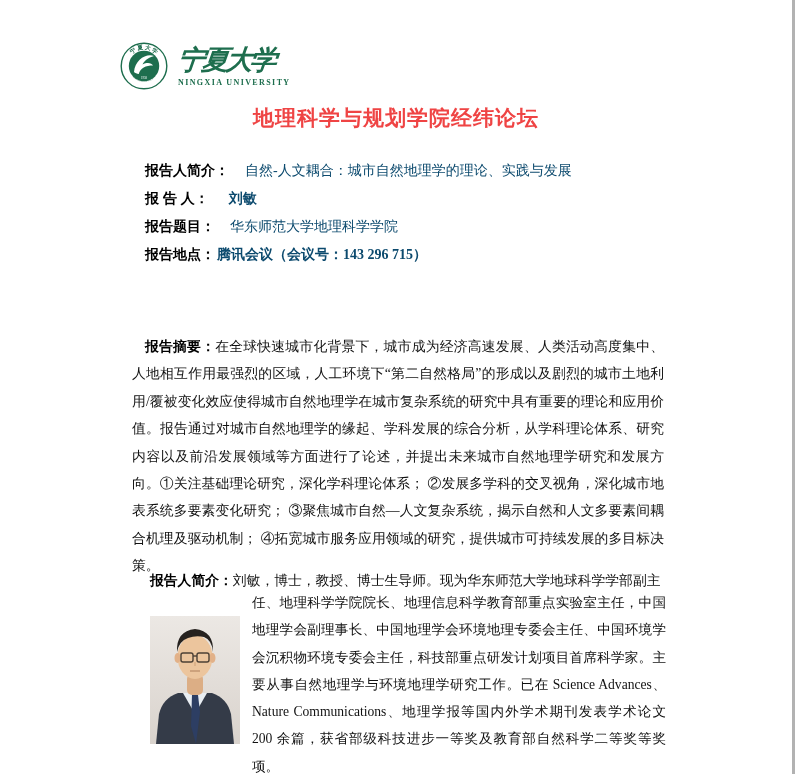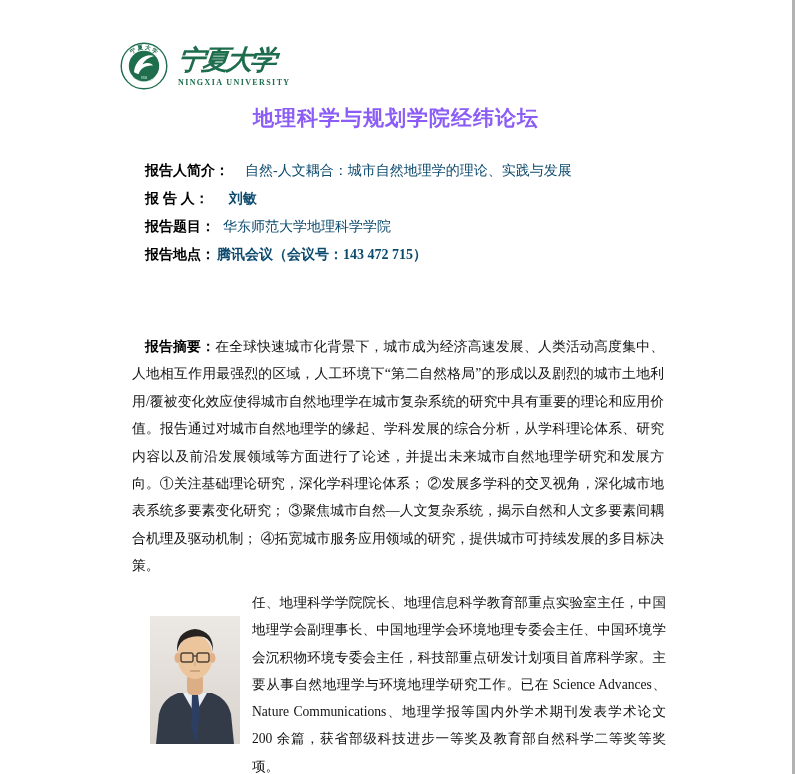--- a/index.html
+++ b/index.html
@@ -20,29 +20,29 @@
   }
   .logo-en {
     position:absolute; left:58px; top:36px;
     font-family:"Liberation Serif","DejaVu Serif",serif; font-weight:bold;
     font-size:8px; letter-spacing:1.4px; color:var(--green,#1e6e4e); white-space:nowrap;
   }
   
   .title {
     position:absolute; left:0; top:104px; width:100%; text-align:center;
     font-family:"Liberation Sans","DejaVu Sans",sans-serif;
-    font-weight:bold; font-size:21px; letter-spacing:1px; color:#8b5cf6;
+    font-weight:bold; font-size:21px; letter-spacing:1px; color:#ef4444;
   }
   
   .fields { position:absolute; left:145px; top:156px; width:540px; }
   .frow { height:28px; line-height:28px; white-space:nowrap; font-size:14px; }
   .flabel { font-family:"Liberation Sans","DejaVu Sans",sans-serif; font-weight:bold; color:#000; }
   .fvalue { color:#0c4a6e;text-align:right; }
   .v-bold { font-weight:bold; }
-  .ml16{margin-left:16px} .ml14{margin-left:20px} .ml8{margin-left:8px}
+  .ml16{margin-left:16px} .ml14{margin-left:20px} .ml8{margin-left:15px}
   .ml12{margin-left:12px} .ml2{margin-left:2px}
   
   .abstract {
     position:absolute; left:132px; top:333px; width:532px;
     font-size:13.8px; line-height:27.4px; text-align:justify; text-indent:13px;
     color:#111;
   }
   .abstract .alabel { font-family:"Liberation Sans","DejaVu Sans",sans-serif; font-weight:bold; color:#000;margin-top:11px; }
   
   .bio-line1 {
@@ -88,28 +88,31 @@
     <div class="frow">
       <span class="flabel">报告人简介：</span><span class="fvalue ml16">自然-人文耦合：城市自然地理学的理论、实践与发展</span>
     </div>
     <div class="frow">
       <span class="flabel">报 告 人：</span><span class="fvalue v-bold ml14">刘敏</span>
     </div>
     <div class="frow">
       <span class="flabel">报告题目：</span><span class="fvalue ml8">华东师范大学地理科学学院</span>
     </div>
     <div class="frow">
-      <span class="flabel">报告地点：</span><span class="fvalue v-bold ml2">腾讯会议（会议号：143 472 715）</span>
+      <span class="flabel">报告地点：</span><span class="fvalue v-bold ml2">腾讯会议（会议号：143 296 715）</span>
     </div>
   </div>
 
   <div class="abstract">
     <span class="alabel">报告摘要：</span><span>在全球快速城市化背景下，城市成为经济高速发展、人类活动高度集中、人地相互作用最强烈的区域，人工环境下“第二自然格局”的形成以及剧烈的城市土地利用/覆被变化效应使得城市自然地理学在城市复杂系统的研究中具有重要的理论和应用价值。报告通过对城市自然地理学的缘起、学科发展的综合分析，从学科理论体系、研究内容以及前沿发展领域等方面进行了论述，并提出未来城市自然地理学研究和发展方向。①关注基础理论研究，深化学科理论体系； ②发展多学科的交叉视角，深化城市地表系统多要素变化研究； ③聚焦城市自然—人文复杂系统，揭示自然和人文多要素间耦合机理及驱动机制； ④拓宽城市服务应用领域的研究，提供城市可持续发展的多目标决策。</span>
   </div>
 
+  <div class="bio-line1">
+    <span class="blabel">报告人简介：</span><span>刘敏，博士，教授、博士生导师。现为华东师范大学地球科学学部副主</span>
+  </div>
 
   <svg class="photo" viewBox="0 0 90 128">
     <defs>
       <linearGradient id="bgGrad" x1="0" y1="0" x2="0" y2="1">
         <stop offset="0" stop-color="#ece8e4"></stop>
           <stop offset="1" stop-color="#d9d3cd"></stop>
       </linearGradient>
     </defs>
     <rect x="0" y="0" width="90" height="128" fill="url(#bgGrad)"></rect>
 

